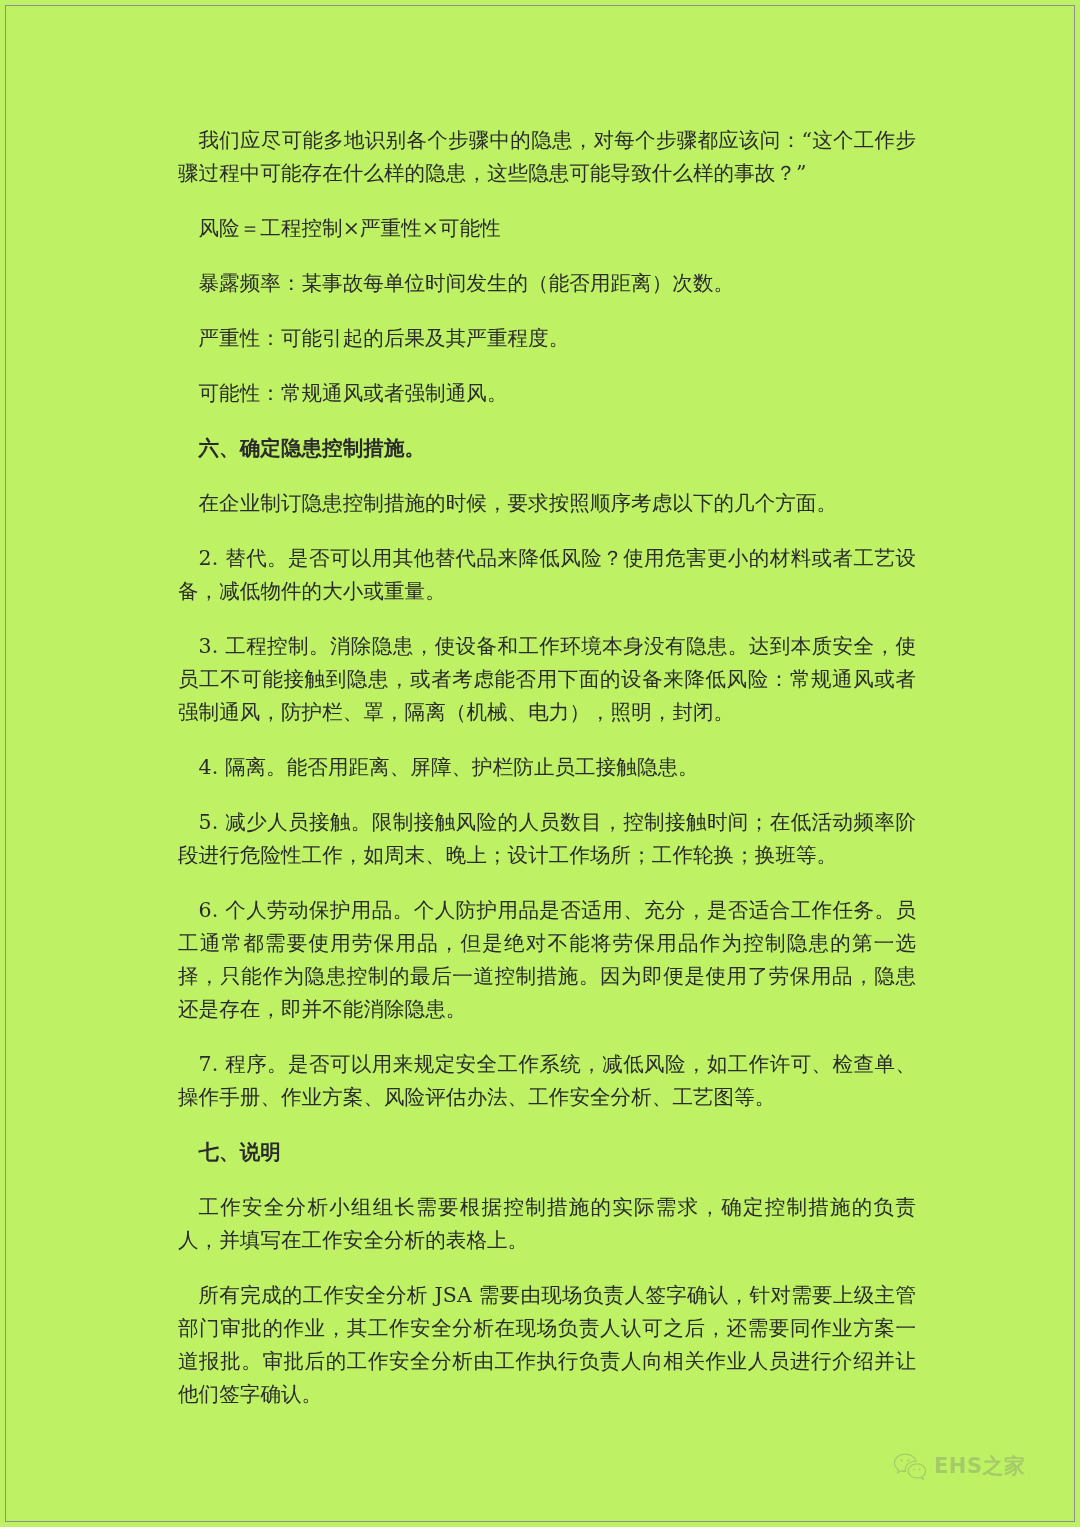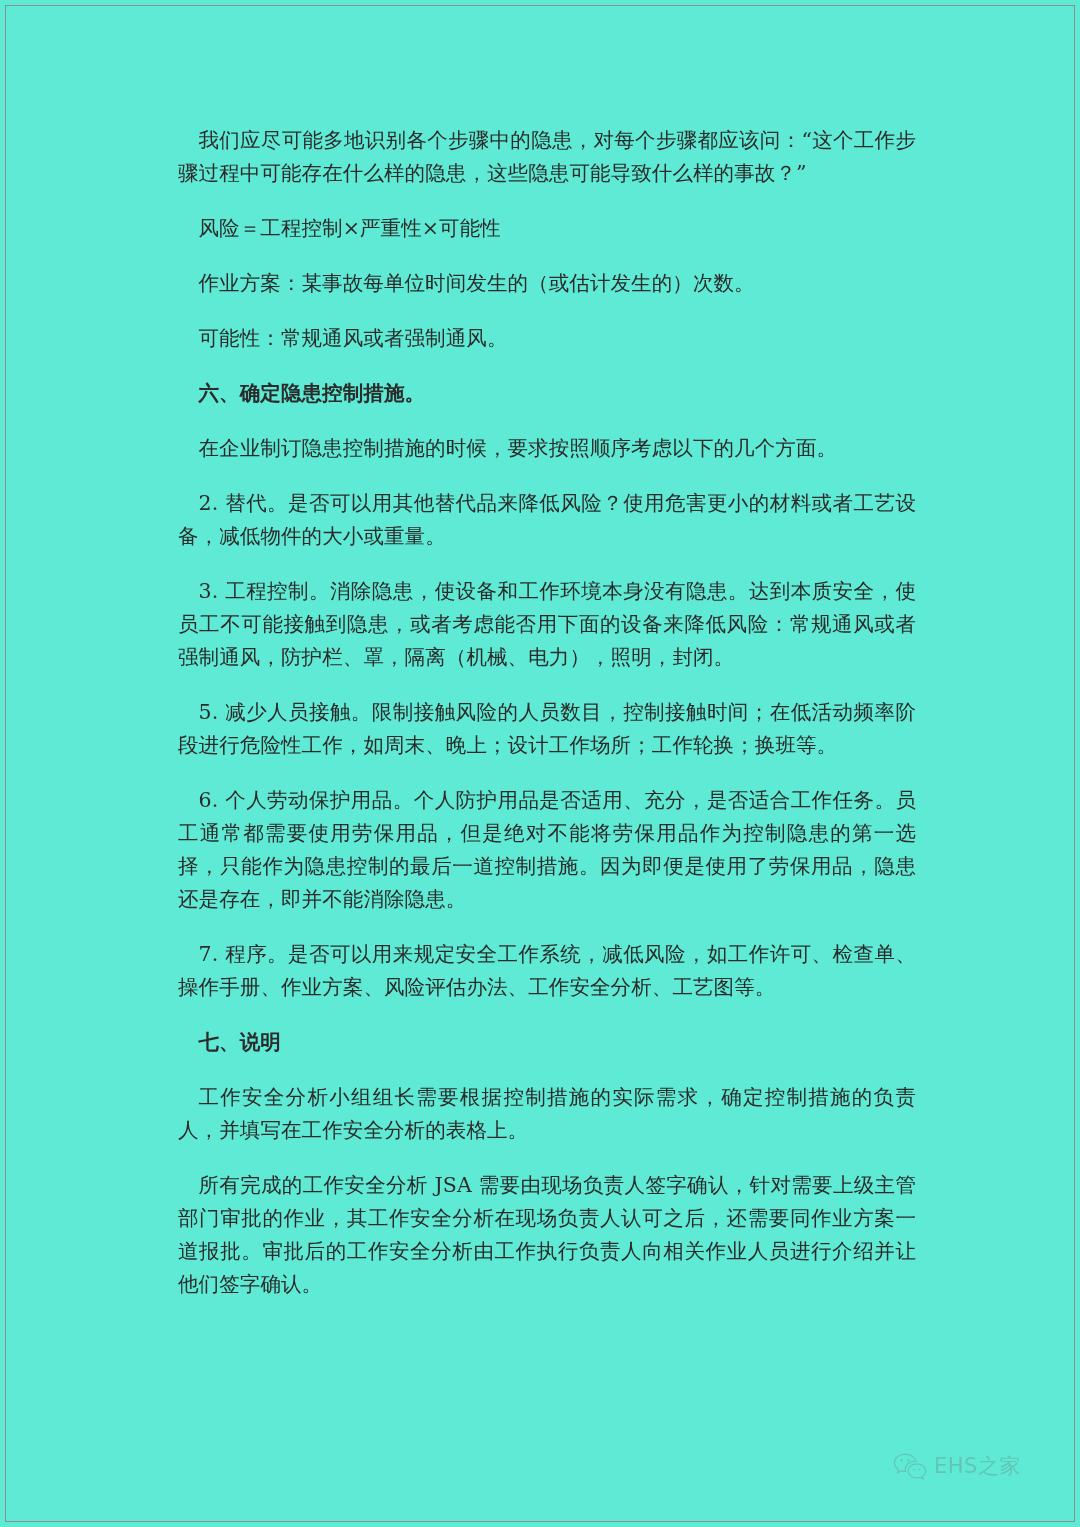--- a/index.html
+++ b/index.html
@@ -11,21 +11,21 @@
     width: 1080px;
     height: 1527px;
     font-family: "DejaVu Serif", "Liberation Serif", serif;
     overflow: hidden;
   }
 
   #page {
     position: relative;
     width: 1080px;
     height: 1527px;
-    background: #5eead4;
+    background: #bef264;
     box-sizing: border-box;
   }
 
   
   #page-frame {
     position: absolute;
     left: 5px;
     top: 5px;
     right: 5px;
     bottom: 5px;
@@ -76,50 +76,53 @@
     width: 34px;
     height: 28px;
     display: block;
   }
   #footer-logo .logo-text {
     font-family: "DejaVu Sans", "Liberation Sans", sans-serif;
     font-size: 21px;
     color: #6f7276;
     letter-spacing: 0.5px;
     white-space: nowrap;
+    font-weight: bold;
   }
 </style>
 </head>
 <body>
 
 <div id="page">
 
   <div id="page-frame"></div>
 
   <div id="content">
 
     <p class="para indent1">我们应尽可能多地识别各个步骤中的隐患，对每个步骤都应该问：“这个工作步骤过程中可能存在什么样的隐患，这些隐患可能导致什么样的事故？”</p>
 
     <p class="para indent1">风险＝工程控制×严重性×可能性</p>
 
 
-    <p class="para indent1">作业方案：某事故每单位时间发生的（或估计发生的）次数。</p>
+    <p class="para indent1">暴露频率：某事故每单位时间发生的（能否用距离）次数。</p>
 
+    <p class="para indent1">严重性：可能引起的后果及其严重程度。</p>
 
     <p class="para indent1">可能性：常规通风或者强制通风。</p>
 
     <p class="para indent1 heading">六、确定隐患控制措施。</p>
 
     <p class="para indent1">在企业制订隐患控制措施的时候，要求按照顺序考虑以下的几个方面。</p>
 
 
     <p class="para indent1">2. 替代。是否可以用其他替代品来降低风险？使用危害更小的材料或者工艺设备，减低物件的大小或重量。</p>
 
     <p class="para indent1">3. 工程控制。消除隐患，使设备和工作环境本身没有隐患。达到本质安全，使员工不可能接触到隐患，或者考虑能否用下面的设备来降低风险：常规通风或者强制通风，防护栏、罩，隔离（机械、电力），照明，封闭。</p>
 
+    <p class="para indent1">4. 隔离。能否用距离、屏障、护栏防止员工接触隐患。</p>
 
     <p class="para indent1">5. 减少人员接触。限制接触风险的人员数目，控制接触时间；在低活动频率阶段进行危险性工作，如周末、晚上；设计工作场所；工作轮换；换班等。</p>
 
     <p class="para indent1">6. 个人劳动保护用品。个人防护用品是否适用、充分，是否适合工作任务。员工通常都需要使用劳保用品，但是绝对不能将劳保用品作为控制隐患的第一选择，只能作为隐患控制的最后一道控制措施。因为即便是使用了劳保用品，隐患还是存在，即并不能消除隐患。</p>
 
     <p class="para indent1">7. 程序。是否可以用来规定安全工作系统，减低风险，如工作许可、检查单、操作手册、作业方案、风险评估办法、工作安全分析、工艺图等。</p>
 
     <p class="para indent1 heading">七、说明</p>
 
     <p class="para indent1">工作安全分析小组组长需要根据控制措施的实际需求，确定控制措施的负责人，并填写在工作安全分析的表格上。</p>

